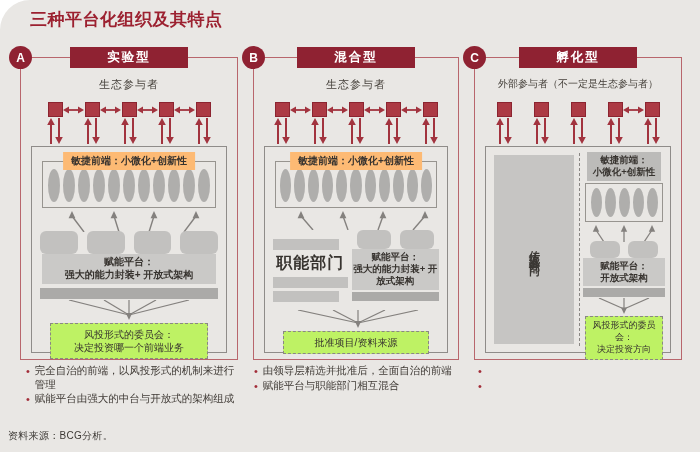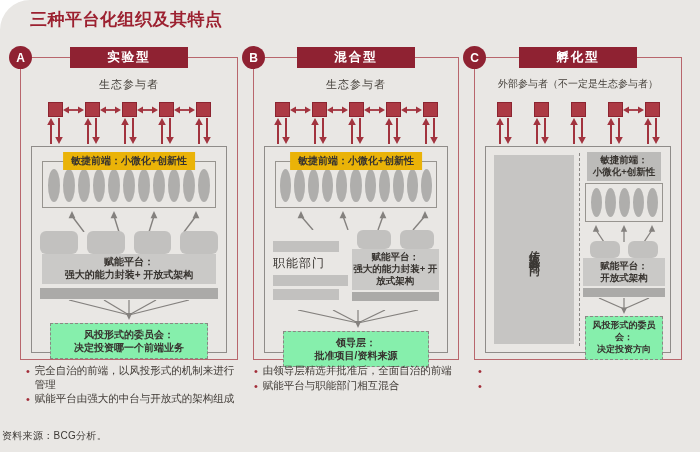--- a/index.html
+++ b/index.html
@@ -9,21 +9,21 @@
     font-family:"Liberation Sans","DejaVu Sans",sans-serif;
     -webkit-font-smoothing:antialiased;
   }
   .canvas{position:absolute;inset:0;background:#E9E7E4;border-top-left-radius:30px;}
 
   .page-title{
     position:absolute;left:30px;top:8px;
     font-size:17px;font-weight:bold;color:#9C2130;letter-spacing:.5px;
   }
   .source{
-    position:absolute;left:2px;top:429px;
+    position:absolute;left:8px;top:429px;
     font-size:10px;color:#3C3834;letter-spacing:.3px;
   }
 
   
   .panel{position:absolute;top:57px;height:301px;border:1px solid #B8666C;}
   .panel-a{left:20px;width:216px;}
   .panel-b{left:253px;width:204px;}
   .panel-c{left:474px;width:206px;}
 
   .letter-circle{
@@ -60,46 +60,46 @@
   }
 
   .frontend{position:relative;height:56px;margin:0 2px;flex:none;}
   .fe-box{
     position:absolute;top:9px;left:0;right:0;bottom:0;
     border:1px solid #97948F;display:flex;align-items:flex-end;justify-content:center;
     gap:3px;padding:0 4px 5px;box-sizing:border-box;
   }
   .fe-header{
     position:absolute;top:0;left:50%;transform:translateX(-50%);
-    background:#eab308;color:#37332F;font-size:10px;font-weight:bold;
+    background:#fdba74;color:#37332F;font-size:10px;font-weight:bold;
     padding:2px 8px;white-space:nowrap;z-index:2;
   }
   .ellipse{width:12px;height:33px;border-radius:50%;background:#AFAEAC;}
 
   .diverge{flex:none;margin:3px auto 0;display:block;}
   .rect-row{flex:none;display:flex;justify-content:center;gap:9px;margin-top:-1px;}
   .pill{width:38px;height:23px;border-radius:6px;background:#C2C1BF;}
   .band{
     flex:none;background:#CAC9C7;margin:0 2px;padding:2px 0 3px;text-align:center;
     font-size:10px;font-weight:bold;color:#37332F;line-height:1.25;
   }
   .darkbar{flex:none;height:11px;background:#ABAAA8;margin-top:4px;}
   .converge{flex:none;margin:1px auto 0;display:block;}
   .dashedbox{
-    flex:none;border:1px dashed #8A8784;background:#86efac;margin:2px 10px 0;
-    padding:4px 2px;text-align:center;font-size:10px;font-weight:bold;
+    flex:none;border:1px dashed #8A8784;background:#bef264;margin:2px 10px 0;
+    padding:4px 2px;text-align:center;font-size:10px;font-weight:normal;
     color:#37332F;line-height:1.3;
   }
 
   
   .mid-row{flex:none;display:flex;margin-top:1px;height:78px;}
   .mid-left{width:46%;display:flex;flex-direction:column;justify-content:center;gap:3px;padding-right:4px;}
   .hbar{height:11px;background:#C2C1BF;}
   .hbar.short{width:88%;}
-  .func-label{font-size:12px;color:#37332F;letter-spacing:1px;}
+  .func-label{text-align:center;font-size:16px;color:#37332F;letter-spacing:1px;font-weight:bold;}
   .mid-right{width:54%;display:flex;flex-direction:column;}
   .pill.small{width:34px;height:19px;}
   .band.narrow{font-size:9.5px;margin:0;}
   .darkbar.thin{height:9px;margin-top:2px;}
 
   
   .mainbox.split{flex-direction:row;padding:5px;}
   .trad-rect{
     width:80px;background:#C6C5C3;margin:3px 2px 3px 3px;
     display:flex;align-items:center;justify-content:center;flex:none;
@@ -390,21 +390,20 @@
       <svg class="converge" width="170" height="19">
           <line x1="25" y1="0" x2="85" y2="13" stroke="#84817E" stroke-width="1.2"></line>
           <line x1="60" y1="0" x2="85" y2="13" stroke="#84817E" stroke-width="1.2"></line>
           <line x1="85" y1="0" x2="85" y2="13" stroke="#84817E" stroke-width="1.2"></line>
           <line x1="112" y1="0" x2="85" y2="13" stroke="#84817E" stroke-width="1.2"></line>
           <line x1="145" y1="0" x2="85" y2="13" stroke="#84817E" stroke-width="1.2"></line>
           <polygon points="81.8,11 88.2,11 85,18" fill="#84817E"></polygon>
         </svg>
 
       <div class="dashedbox">
-        <div>领导层：</div>
         <div>批准项目/资料来源</div>
       </div>
     </div>
   </div>
 
   <div class="panel panel-c">
     <div class="letter-circle">C</div>
     <div class="type-bar">孵化型</div>
     <div class="participants">外部参与者（不一定是生态参与者）</div>
 

